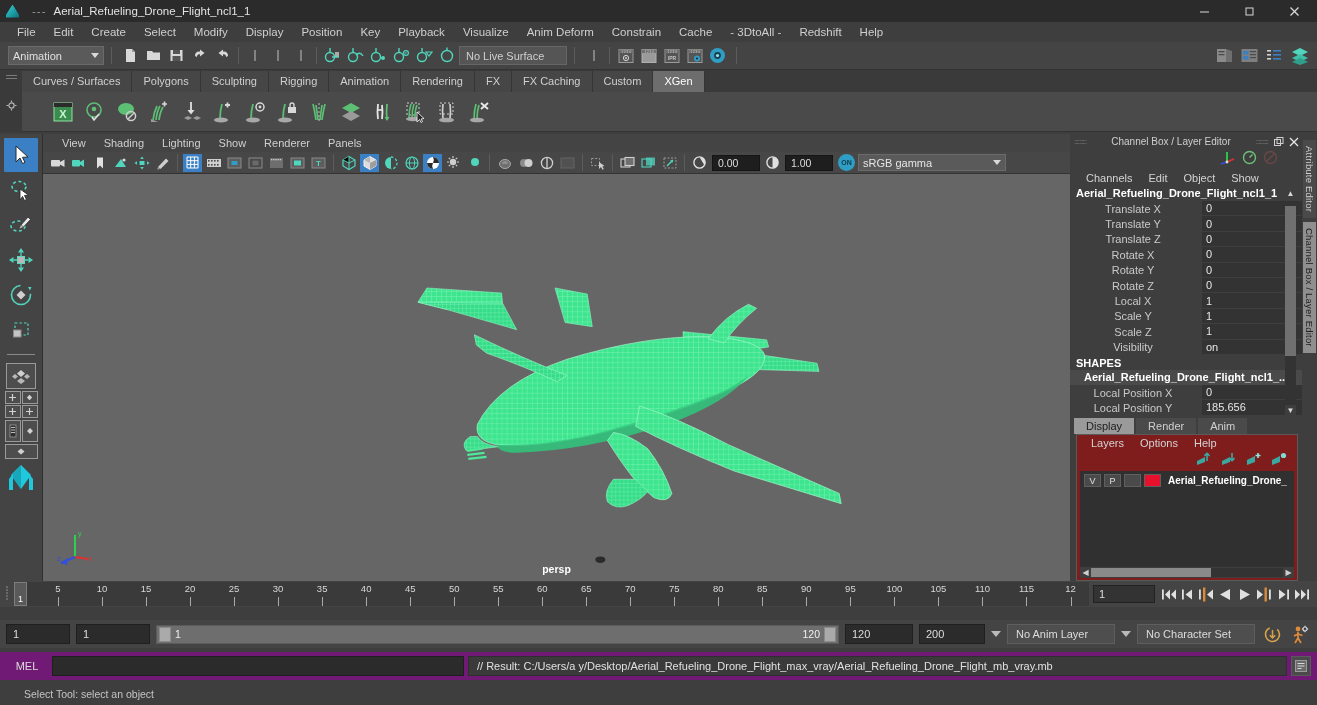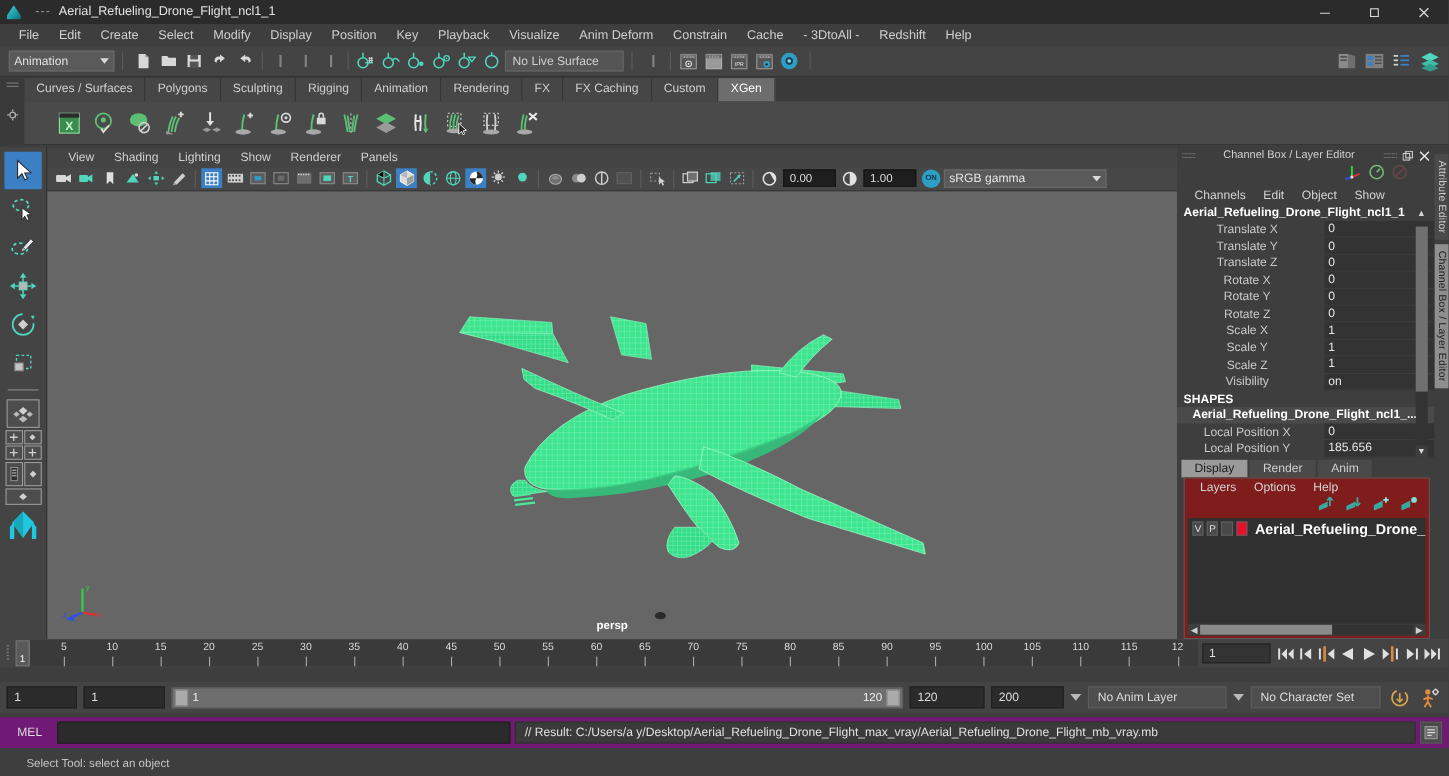--- a/index.html
+++ b/index.html
@@ -132,21 +132,21 @@
      display:flex;flex-direction:column;}
   .le-menu{ height:16px;display:flex;align-items:center;padding-left:6px;}
   .le-menu .mi{ font-size:11px;color:#d3d3d3;padding:0 8px;}
   .le-icons{ height:18px;display:flex;align-items:center;justify-content:flex-end;
      padding-right:10px;gap:9px;}
   .le-list{ flex:1 1 auto;background:#303030;margin:2px 3px;position:relative;}
   .le-row{ height:17px;display:flex;align-items:center;gap:3px;padding:2px 0 0 4px;}
   .le-cell{ width:17px;height:13px;background:#4a4a4a;border:1px solid #5f5f5f;color:#e0e0e0;
      font-size:9px;display:flex;align-items:center;justify-content:center;}
   .le-swatch{ width:17px;height:13px;border:1px solid #5f5f5f;}
-  .le-name{ font-size:13px;color:#fff;font-weight:bold;margin-left:4px;white-space:nowrap;}
+  .le-name{ font-size:10px;color:#fff;font-weight:bold;margin-left:4px;white-space:nowrap;}
   .le-hscroll{ position:absolute;left:0;right:0;bottom:0;height:11px;background:#3e3e3e;
      display:flex;align-items:center;}
   .le-hs-arrow{ width:11px;text-align:center;color:#cfcfcf;font-size:8px;}
   .le-hs-track{ flex:1 1 auto;height:9px;background:#333;position:relative;}
   .le-hs-thumb{ position:absolute;left:0;top:0;bottom:0;width:120px;background:#8a8a8a;}
 
   
   .timebar{ position:absolute;left:0;top:581px;right:0;height:26px;background:#444;display:flex;align-items:center;}
   .tb-left{ width:14px;height:26px;display:flex;align-items:center;justify-content:center;}
   .ts-wrap{ position:relative;flex:1 1 auto;height:24px;background:#3a3a3a;margin-right:4px;overflow:hidden;}
@@ -1033,21 +1033,21 @@
             </div>
             <div class="cb-row">
               <span class="k">Rotate Y</span>
               <span class="v">0</span>
             </div>
             <div class="cb-row">
               <span class="k">Rotate Z</span>
               <span class="v">0</span>
             </div>
             <div class="cb-row">
-              <span class="k">Scale X</span>
+              <span class="k">Local X</span>
               <span class="v">1</span>
             </div>
             <div class="cb-row">
               <span class="k">Scale Y</span>
               <span class="v">1</span>
             </div>
             <div class="cb-row">
               <span class="k">Scale Z</span>
               <span class="v">1</span>
             </div>
@@ -1255,21 +1255,21 @@
     <div class="rfield" style="width:74px">1</div>
     <div class="range-track">
       <div class="rt-handle"></div>
       <span class="rt-l">1</span>
       <span class="rt-r">120</span>
       <div class="rt-handle"></div>
     </div>
     <div class="rfield" style="width:68px">120</div>
     <div class="rfield" style="width:66px">200</div>
     <div class="dropcaret"></div>
-    <div class="selbox" style="width:126px">No Anim Layer</div>
+    <div class="selbox" style="width:108px">No Anim Layer</div>
     <div class="dropcaret"></div>
     <div class="selbox" style="width:118px">No Character Set</div>
     <div class="rb-icon">
       <svg width="19" height="19" viewBox="0 0 19 19">
           <circle cx="9.5" cy="9.5" r="7" fill="none" stroke="#d8a24a" stroke-width="1.6" stroke-dasharray="30 8"></circle>
           <path d="M9.5 5 L9.5 13 M6.8 10.3 L9.5 13 L12.2 10.3" stroke="#d8a24a" stroke-width="1.5" fill="none"></path>
         </svg>
     </div>
     <div class="rb-icon">
       <svg width="20" height="20" viewBox="0 0 20 20">

